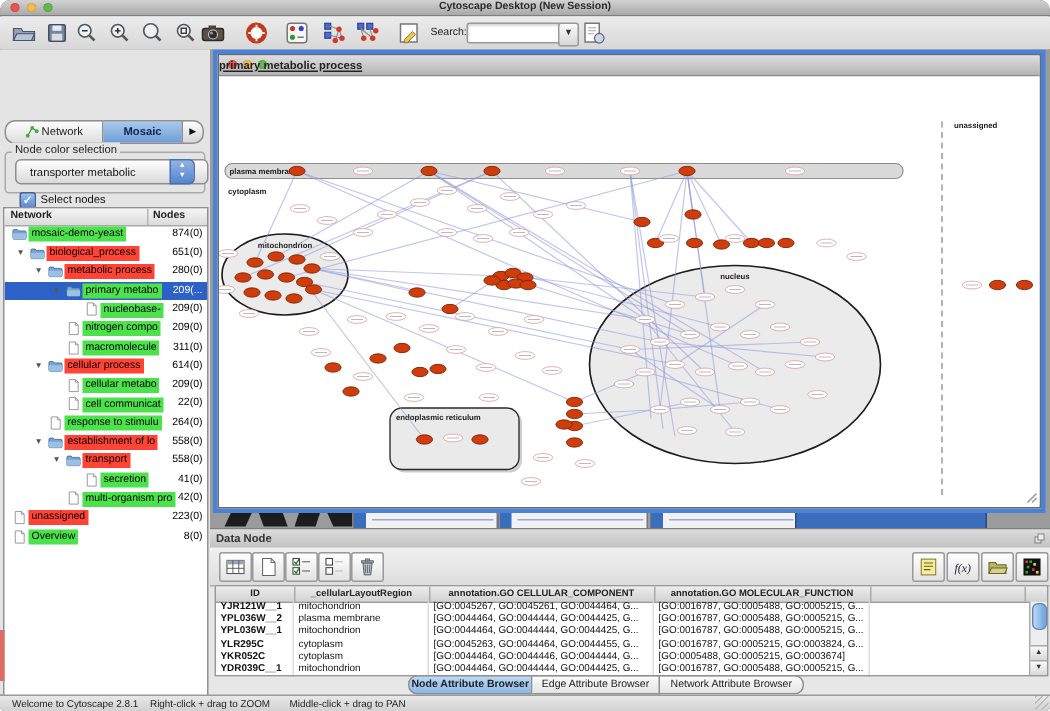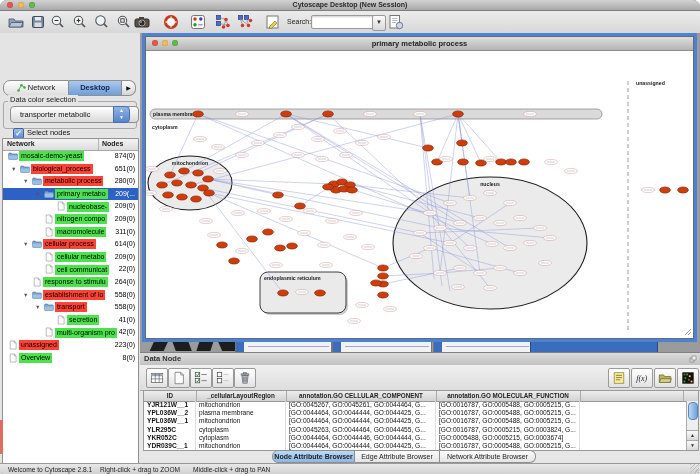--- a/index.html
+++ b/index.html
@@ -60,21 +60,21 @@
   .trow .cnt{position:absolute;right:3px;top:0;color:#000;}
   .trow.sel{background:#2e61c6;}
   .trow.sel .cnt{color:#fff;}
   #red-strip{left:0;top:420px;width:3px;height:34px;background:#e06a64;}
   
   #desktop{left:140px;top:33px;width:560px;height:319px;background:#9b9b9b;overflow:hidden;}
   #frame{position:absolute;left:5px;top:3px;width:547px;height:301px;background:#fff;border:1px solid #6a6a6a;
     box-shadow:0 0 0 3px #4b82d9;}
   #frame-titlebar{position:absolute;left:0;top:0;width:100%;height:13px;
     background:linear-gradient(#dedede,#b4b4b4);border-bottom:1px solid #8b8b8b;}
-  #frame-title{position:absolute;width:100%;text-align:center;font-size:7.5px;font-weight:bold;color:#222;line-height:13px;}
+  #frame-title{position:absolute;width:100%;text-align:left;font-size:7.5px;font-weight:bold;color:#222;line-height:13px;text-decoration:underline;}
   #graph-wrap{position:absolute;left:0;top:14px;width:547px;height:286px;background:#fff;overflow:hidden;}
   .thumb{position:absolute;top:308px;height:10px;background:#f2f2f2;border:1px solid #777;}
   .thumb .cap{position:absolute;left:0;top:0;width:8px;height:100%;background:#3a6ebc;}
   .thumb .ln{position:absolute;left:12px;top:4px;right:2px;height:1px;background:#9aa6de;}
   .glyph{position:absolute;top:308px;background:#1d1d1d;}
   #bluebar{position:absolute;left:390px;top:308px;width:126px;height:10px;background:#3a6ebc;border:1px solid #274b85;}
   
   #dpanel{left:140px;top:352px;width:560px;height:111px;background:#e7e7e7;border-top:1px solid #808080;}
   #dp-toolbar{position:absolute;left:0;top:12px;width:560px;height:25px;background:linear-gradient(#f0f0f0,#dddddd);
     border-bottom:1px solid #aaa;}
@@ -239,25 +239,25 @@
     </div>
 
   <div id="cpanel" class="abs">
     <div id="tabbar" class="abs">
       <div class="tab" id="tab-network"><svg viewBox="0 0 12 12" width="9" height="9">
             <path d="M2 10L6 3l4 3" stroke="#2f8f2f" fill="none" stroke-width="1"></path>
             <circle cx="2" cy="10" r="1.7" fill="#3fae3f"></circle>
             <circle cx="6" cy="3" r="1.7" fill="#3fae3f"></circle>
             <circle cx="10" cy="6" r="1.7" fill="#3fae3f"></circle>
           </svg><span>Network</span></div>
-      <div class="tab" id="tab-mosaic"><span>Desktop</span></div>
+      <div class="tab" id="tab-mosaic"><span>Mosaic</span></div>
       <div class="tab" id="tab-arrow">▶</div>
     </div>
     <div id="groupbox" class="abs"></div>
-    <span id="groupbox-title" class="abs">Data color selection</span>
+    <span id="groupbox-title" class="abs">Node color selection</span>
     <div id="combo" class="abs">transporter metabolic</div>
     <div id="combo-cap" class="abs">▲<br>▼</div>
     <div id="checkbox" class="abs">✓</div>
     <span id="checkbox-label" class="abs">Select nodes</span>
     <div id="tree" class="abs">
       <div id="tree-head">
         <span class="c1">Network</span>
         <span class="c2">Nodes</span>
         <span class="div"></span>
       </div>

